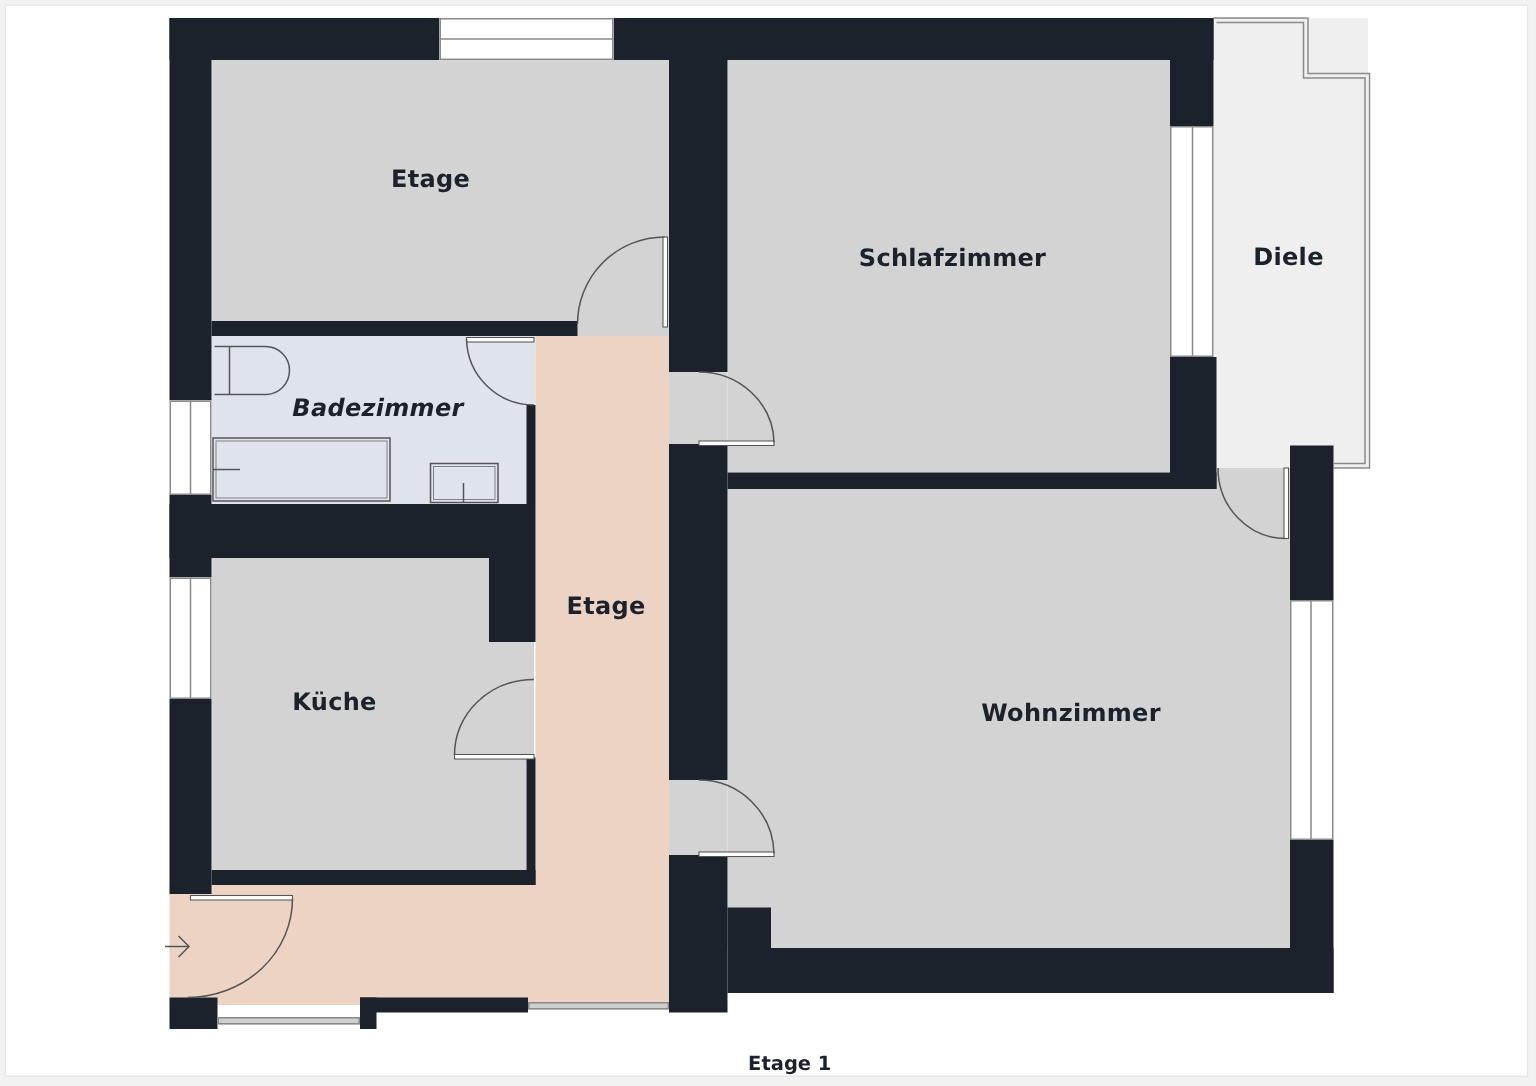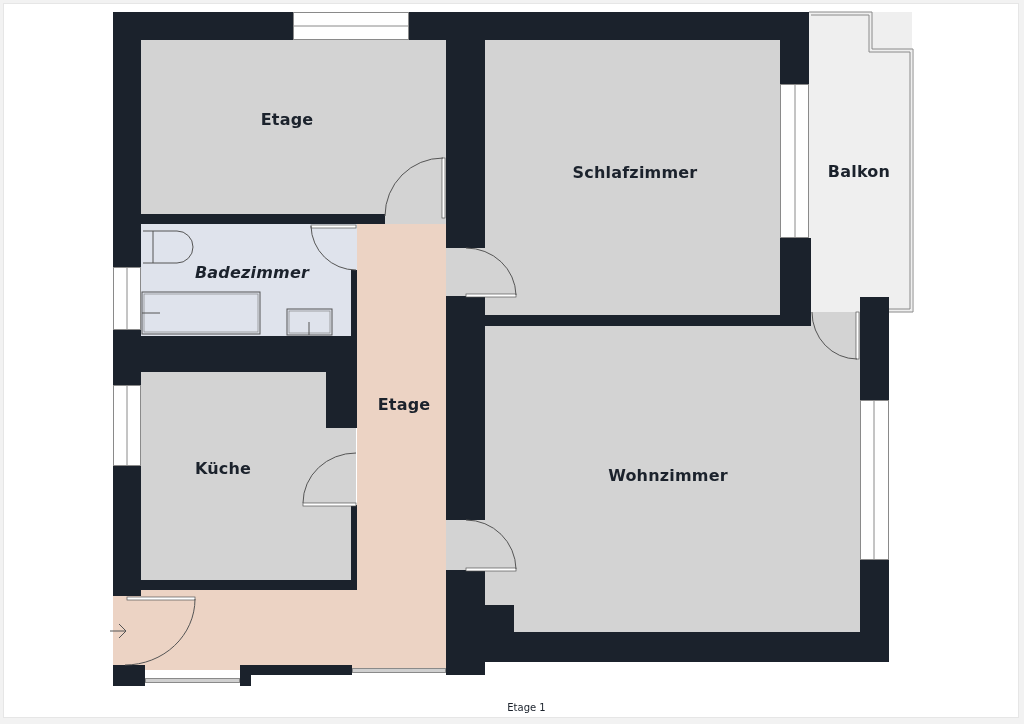--- a/index.html
+++ b/index.html
@@ -2,21 +2,21 @@
 <html><head>
 <meta charset="utf-8">
 <style>
   html, body { margin:0; padding:0; background:#f2f2f2; }
   body { width:1024px; height:724px; position:relative; overflow:hidden; font-family:"DejaVu Sans", sans-serif; }
   .page { position:absolute; left:3px; top:3px; width:1016px; height:715px; background:#ffffff; border:1px solid #e6e6e6; box-sizing:border-box; }
   .wall { position:absolute; background:#1b222c; }
   .room { position:absolute; }
   .win { position:absolute; background:#ffffff; border:1px solid #8a8a8a; box-sizing:border-box; }
   .label { position:absolute; color:#1b222c; font-weight:bold; font-size:16px; white-space:nowrap; transform:translate(-50%,-50%); letter-spacing:0.2px; }
-  .caption { position:absolute; font-size:10px; font-weight:normal; color:#1b222c; transform:translateX(-50%);padding-left:29px; }
+  .caption { position:absolute; font-size:13px; font-weight:bold; color:#1b222c; transform:translateX(-50%);padding-left:29px; }
   svg.overlay { position:absolute; left:0; top:0; width:1024px; height:724px; pointer-events:none; }
 </style>
 </head>
 <body>
 
 <div class="page"></div>
 
 <div class="room" style="left:141px;top:40px;width:305px;height:174px;background:#d3d3d3;"></div>
 <div class="room" style="left:141px;top:224px;width:216px;height:112px;background:#dfe3ec;"></div>
 <div class="room" style="left:141px;top:372px;width:210px;height:208px;background:#d3d3d3;"></div>
@@ -131,16 +131,16 @@
     <rect x="289" y="311" width="41" height="22" fill="none" stroke="#777" stroke-width="0.6"></rect>
     <line x1="309" y1="322" x2="309" y2="335" stroke="#555" stroke-width="1"></line>
   </g>
 </svg>
 
 <div class="label" style="left:287px;top:119px;">Etage</div>
 <div class="label" style="left:252px;top:272px;font-style:italic;">Badezimmer</div>
 <div class="label" style="left:223px;top:468px;">Küche</div>
 <div class="label" style="left:404px;top:404px;">Etage</div>
 <div class="label" style="left:635px;top:172px;">Schlafzimmer</div>
-<div class="label" style="left:668px;top:475px;">Wohnzimmer</div>
-<div class="label" style="left:859px;top:171px;">Balkon</div>
+<div class="label" style="left:714px;top:475px;">Wohnzimmer</div>
+<div class="label" style="left:859px;top:171px;">Diele</div>
 
 <div class="caption" style="left:512px;top:702px;">Etage 1</div>
 
 </body></html>

